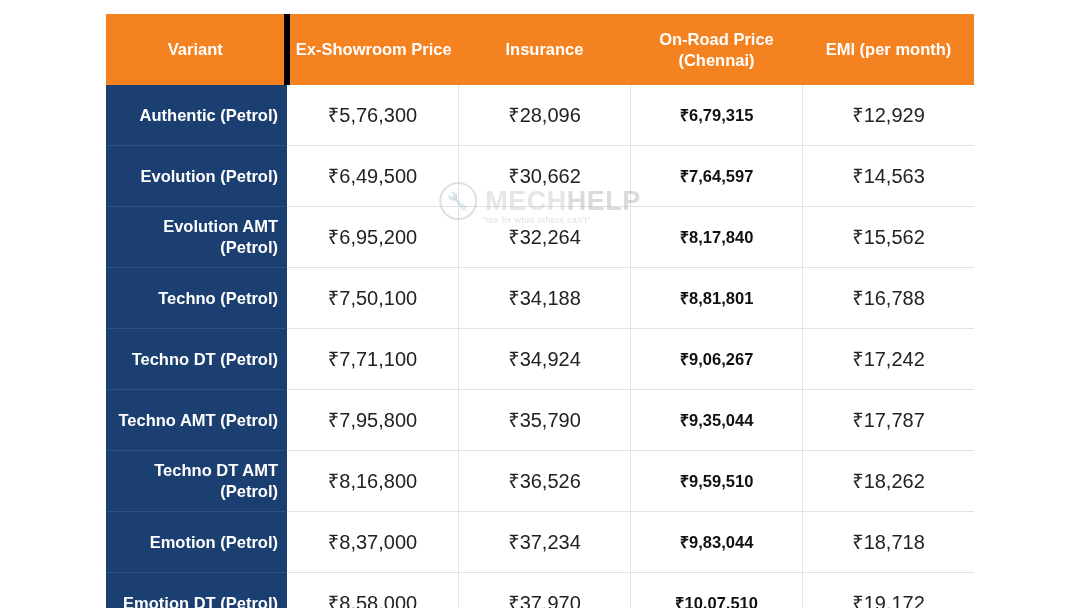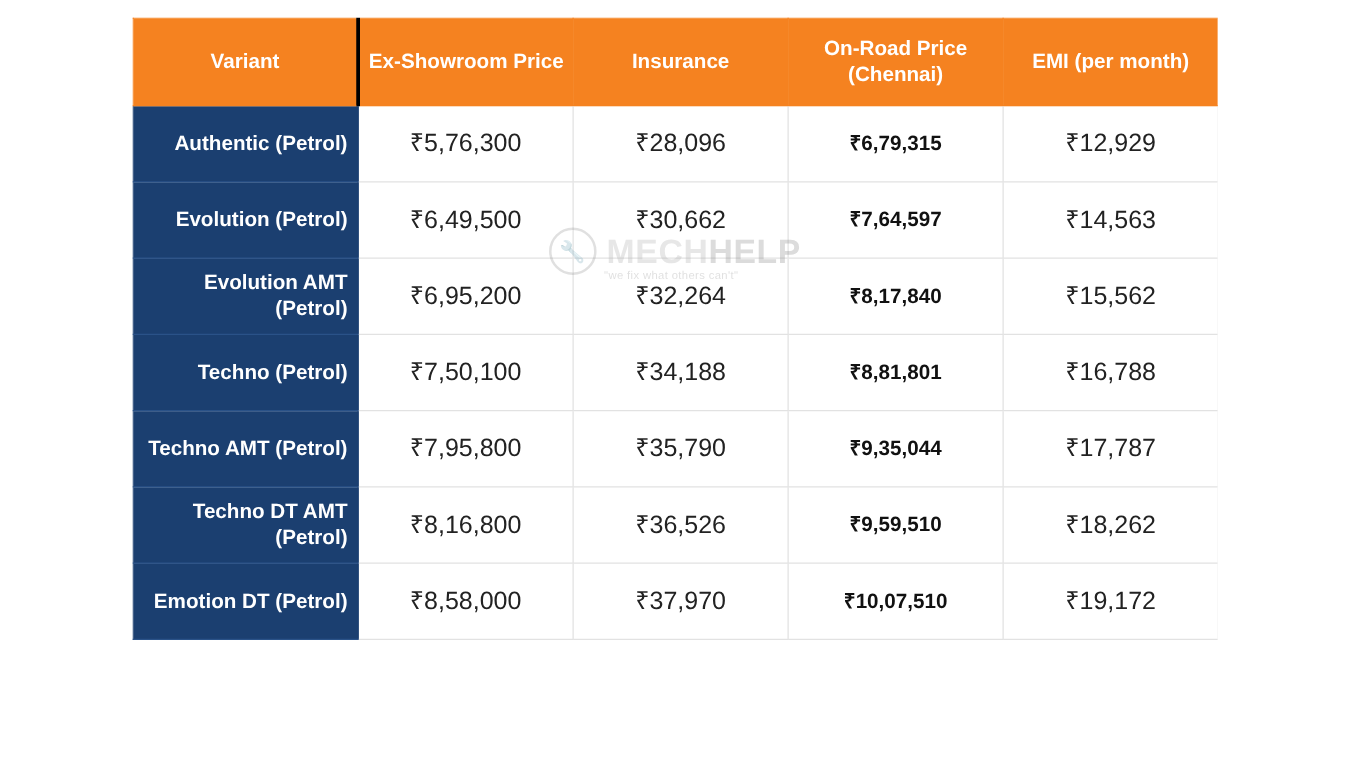--- a/index.html
+++ b/index.html
@@ -48,21 +48,21 @@
     font-weight: bold;
     text-align: center;
     padding: 10px 6px;
     height: 70px;
     box-sizing: border-box;
     border: 1px solid #f58220;
     line-height: 1.25;
     vertical-align: middle;
   }
   thead th.variant-head {
-    border-right: 3px solid #000000;
+    border-right: 6px solid #000000;
   }
 
   tbody td {
     border: 1px solid #e2e2e2;
     text-align: center;
     vertical-align: middle;
     height: 61px;
     box-sizing: border-box;
     font-size: 20px;
     color: #222222;
@@ -170,32 +170,46 @@
           <td>₹15,562</td>
         </tr>
         <tr>
           <td class="variant-cell">Techno (Petrol)</td>
           <td>₹7,50,100</td>
           <td>₹34,188</td>
           <td class="onroad-cell">₹8,81,801</td>
           <td>₹16,788</td>
         </tr>
         <tr>
+          <td class="variant-cell">Techno DT (Petrol)</td>
+          <td>₹7,71,100</td>
+          <td>₹34,924</td>
+          <td class="onroad-cell">₹9,06,267</td>
+          <td>₹17,242</td>
+        </tr>
+        <tr>
           <td class="variant-cell">Techno AMT (Petrol)</td>
           <td>₹7,95,800</td>
           <td>₹35,790</td>
           <td class="onroad-cell">₹9,35,044</td>
           <td>₹17,787</td>
         </tr>
         <tr>
           <td class="variant-cell">Techno DT AMT (Petrol)</td>
           <td>₹8,16,800</td>
           <td>₹36,526</td>
           <td class="onroad-cell">₹9,59,510</td>
           <td>₹18,262</td>
+        </tr>
+        <tr>
+          <td class="variant-cell">Emotion (Petrol)</td>
+          <td>₹8,37,000</td>
+          <td>₹37,234</td>
+          <td class="onroad-cell">₹9,83,044</td>
+          <td>₹18,718</td>
         </tr>
         <tr>
           <td class="variant-cell">Emotion DT (Petrol)</td>
           <td>₹8,58,000</td>
           <td>₹37,970</td>
           <td class="onroad-cell">₹10,07,510</td>
           <td>₹19,172</td>
         </tr>
       </tbody>
     </table>

